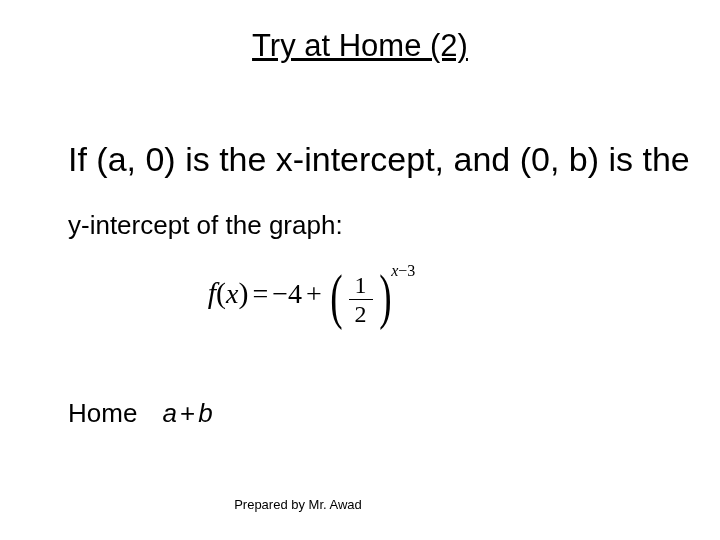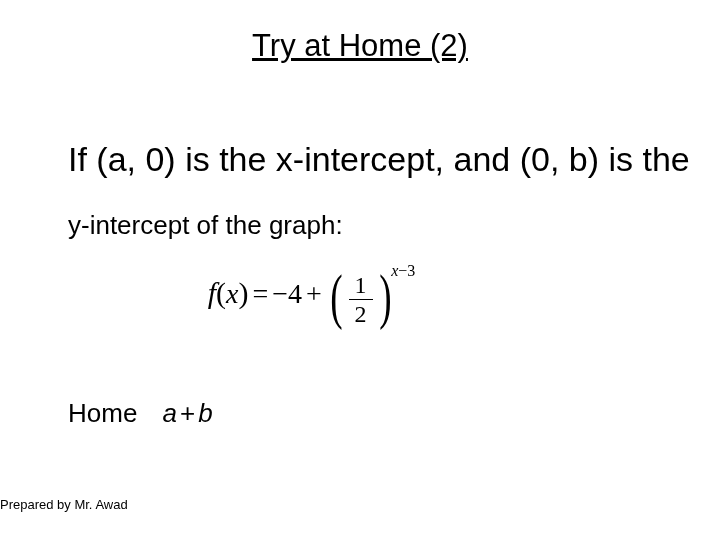--- a/index.html
+++ b/index.html
@@ -128,21 +128,21 @@
   }
   .find-expr .plus2 {
     font-style: normal;
     padding: 0 3px;
   }
   .footer {
     position: absolute;
     bottom: 28px;
     left: 0;
     width: 596px;
-    text-align: left;
+    text-align: center;
     font-size: 13px;
   }
 </style>
 </head>
 <body>
 
 <div class="slide">
 
   <div class="title">Try at Home (2)</div>
 

